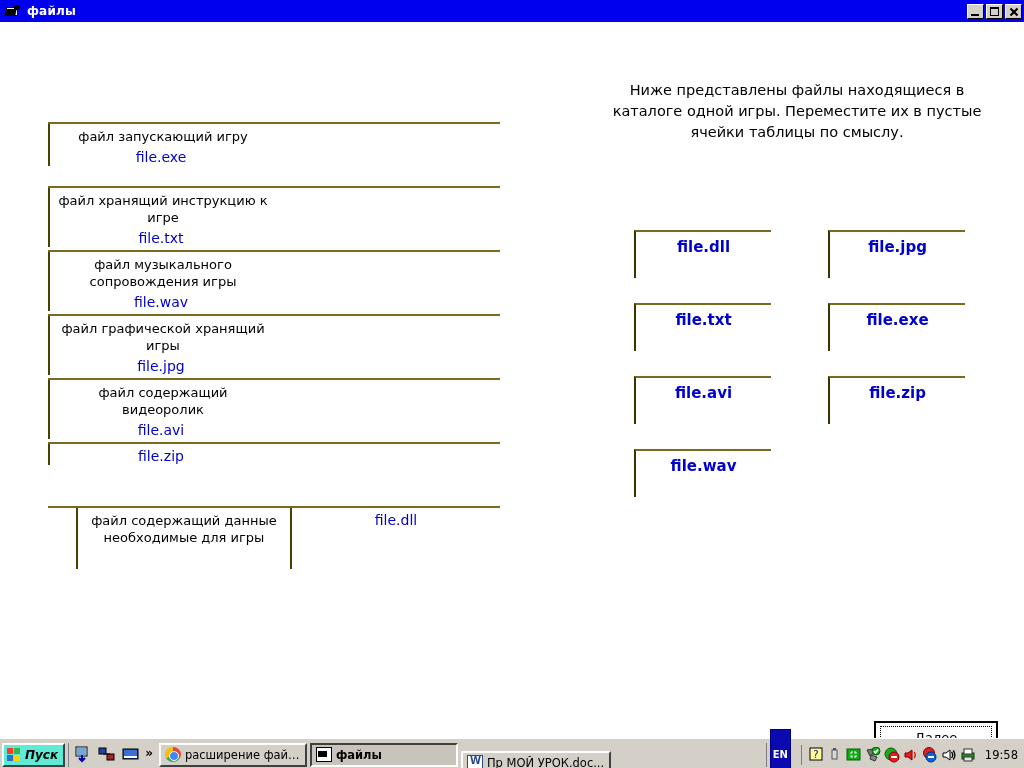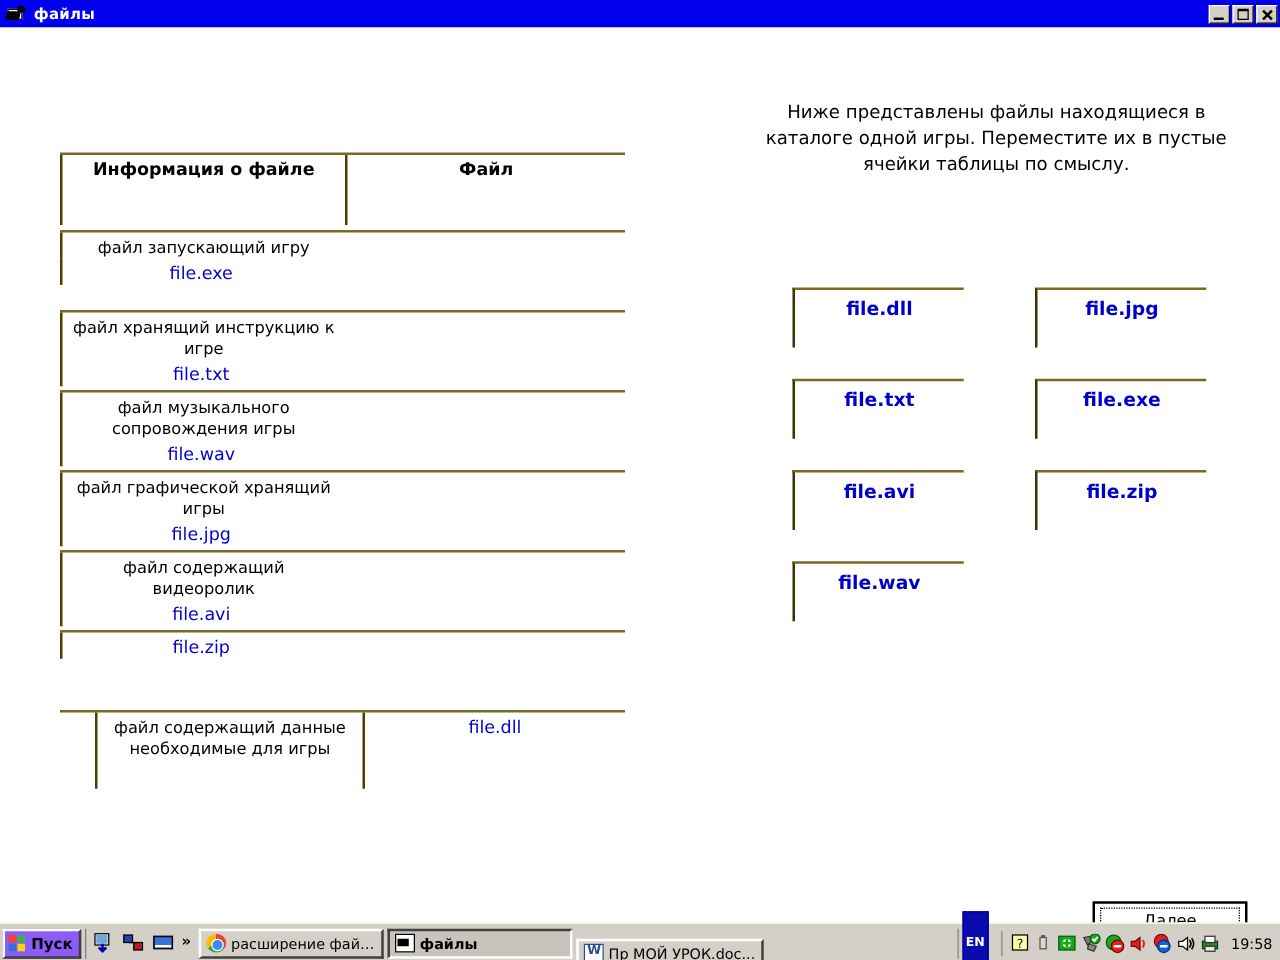--- a/index.html
+++ b/index.html
@@ -196,28 +196,29 @@
     display: flex;
     align-items: center;
     padding: 2px 0 0 2px;
     font-size: 11.5px;
   }
   #start-button {
     display: flex;
     align-items: center;
     height: 24px;
     padding: 0 5px 0 3px;
-    background: #8b5cf6;
+    background: #5eead4;
     border: 2px solid;
     border-color: #ffffff #404040 #404040 #ffffff;
     font-weight: bold;
     font-size: 12px;
     color: #000000;
     flex: 0 0 auto;
     margin-right: 3px;
+    font-style: italic;
   }
   .winflag {
     width: 15px; height: 14px;
     margin-right: 3px;
     position: relative;
     flex: 0 0 auto;
   }
   .winflag i {
     position: absolute; width: 6px; height: 6px; display: block;
   }
@@ -347,24 +348,20 @@
     <div class="tb-btn">
         <span class="g-close1"></span>
         <span class="g-close2"></span>
       </div>
   </div>
 
   <div id="workarea">
 
     <div id="file-table">
 
-      <div class="trow head">
-        <div class="tcell info">Информация о файле</div>
-        <div class="tcell file">Файл</div>
-      </div>
 
       <div class="trow h2">
         <div class="tcell info">файл запускающий игру</div>
         <div class="tcell file"><span class="fname">file.exe</span></div>
       </div>
 
       <div class="trow h2">
         <div class="tcell info">файл хранящий инструкцию к игре</div>
         <div class="tcell file"><span class="fname">file.txt</span></div>
       </div>

